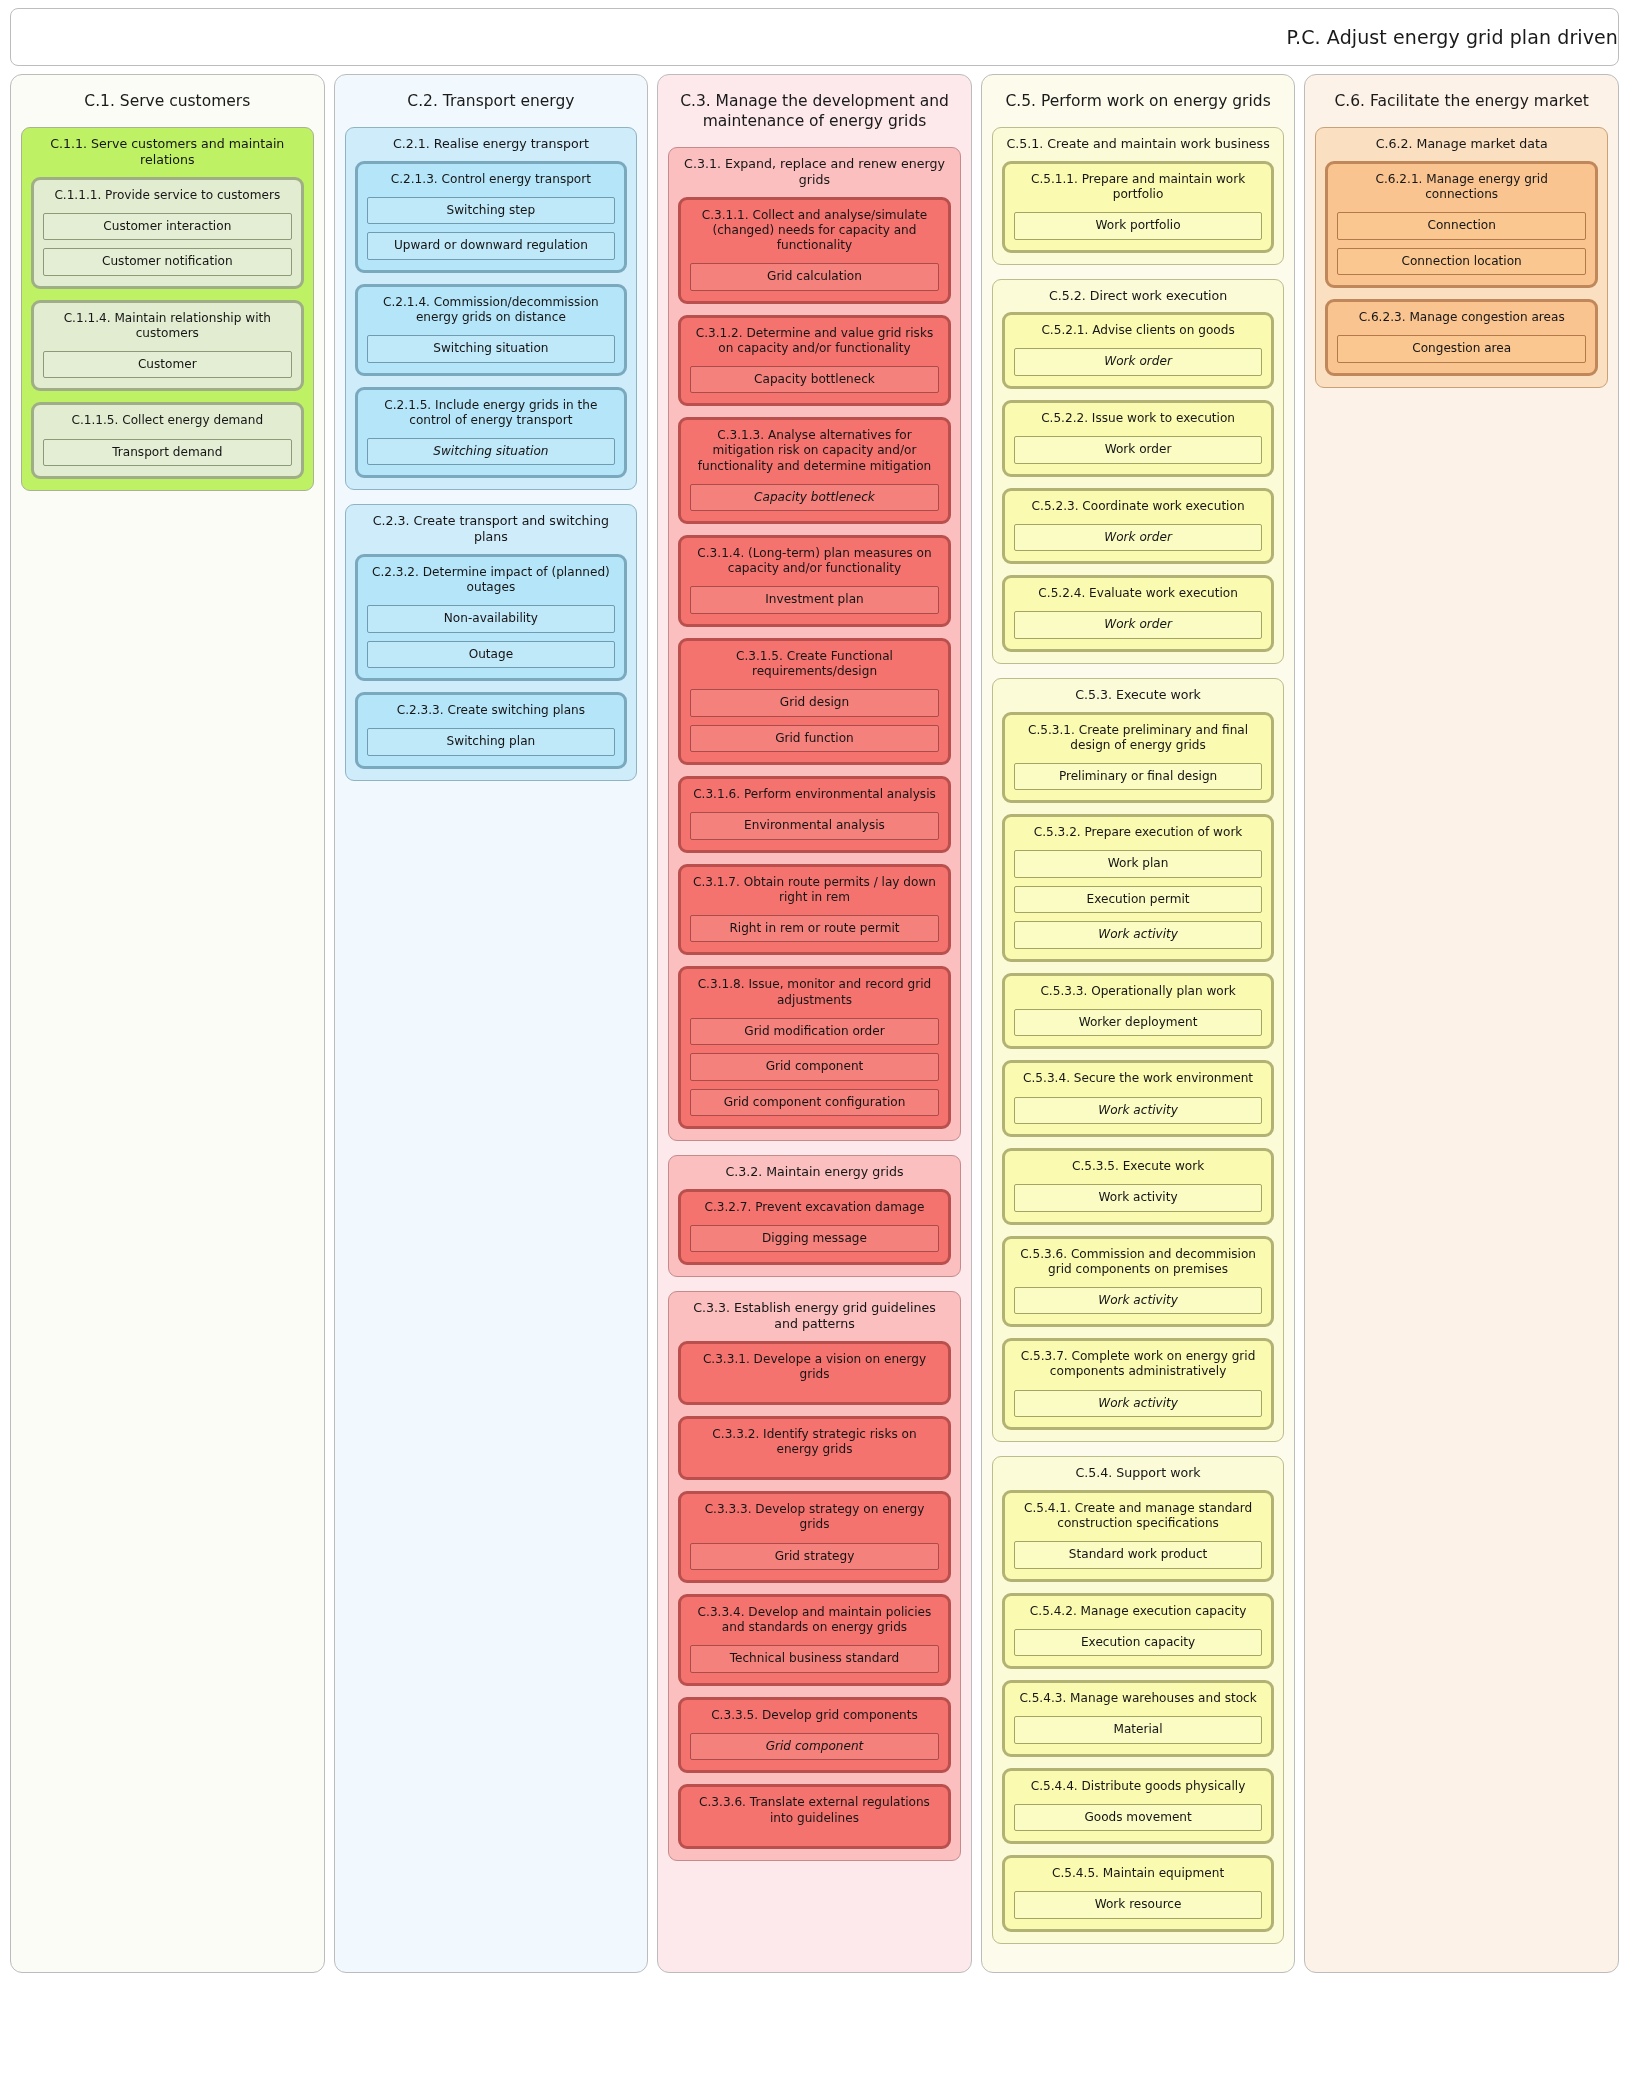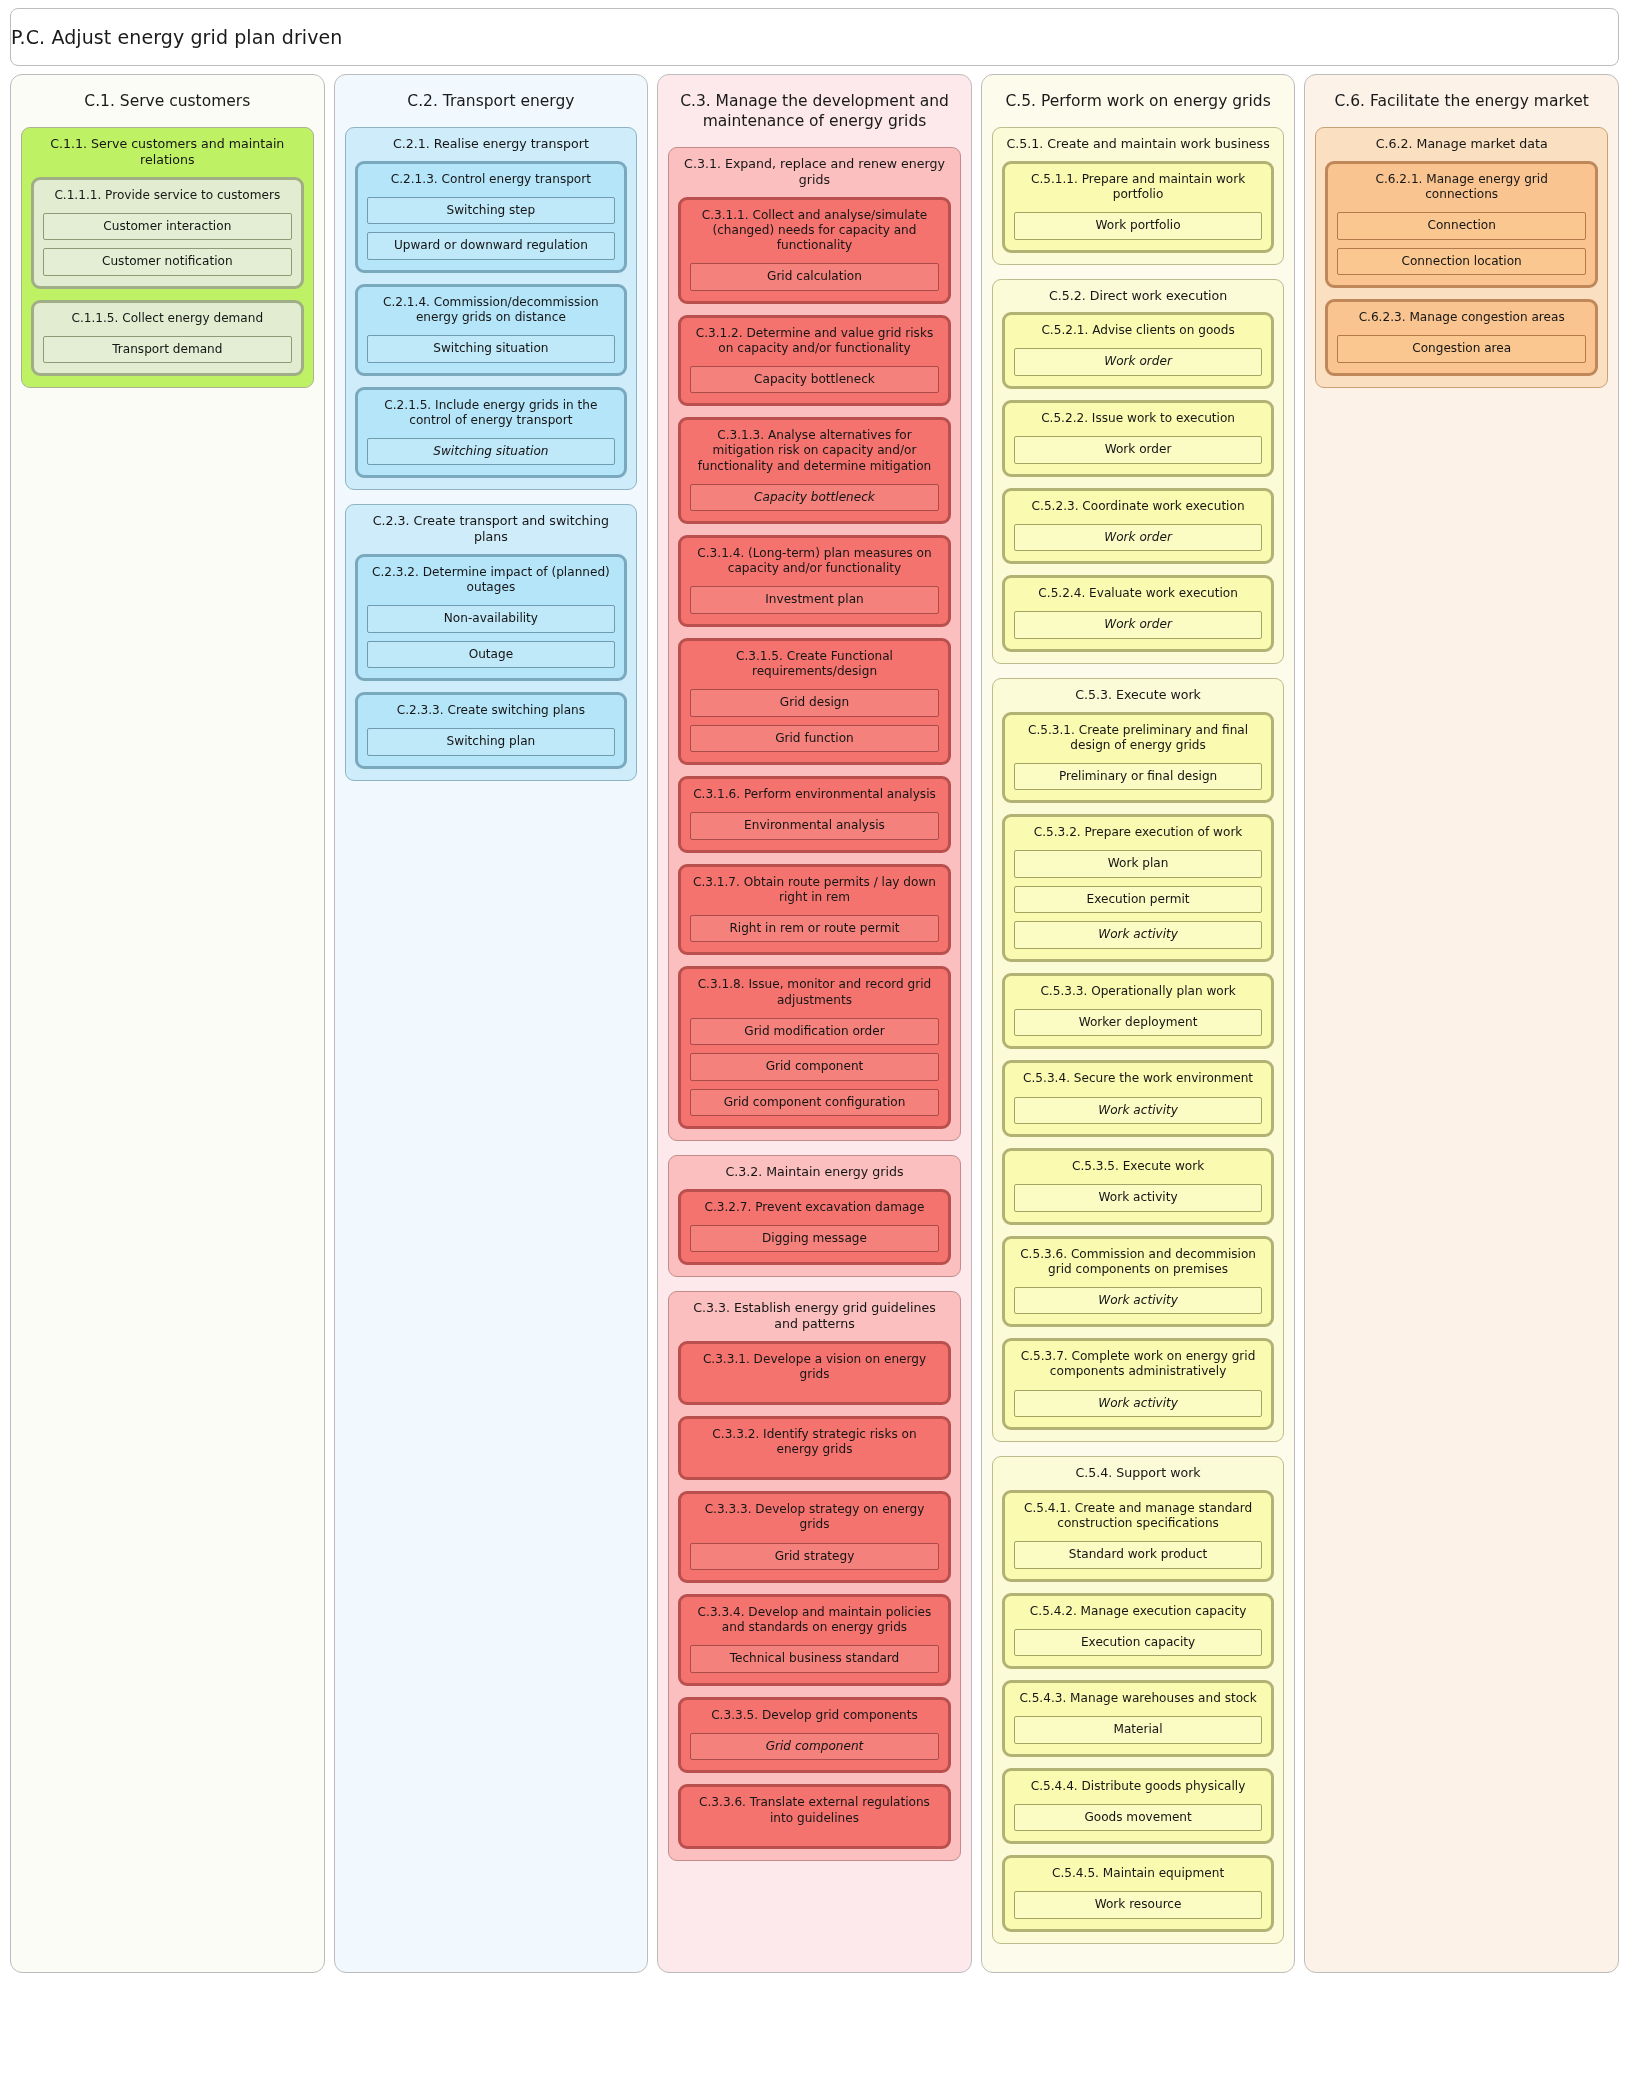--- a/index.html
+++ b/index.html
@@ -13,21 +13,21 @@
     min-height: 2097px;
     padding: 8px 10px 12px 10px;
   }
   .page-title-bar {
     border: 1px solid #bdbdbd;
     border-radius: 8px;
     background: #ffffff;
     height: 58px;
     display: flex;
     align-items: center;
-    justify-content: flex-start;
+    justify-content: flex-end;
     margin-bottom: 8px;
   }
   .page-title-bar .title {
     font-size: 19px;
     color: #1a1a1a;
     letter-spacing: .1px;
   }
 
   .columns {
     display: flex;
@@ -142,20 +142,24 @@
     <div class="column c1">
       <div class="col-title">C.1. Serve customers</div>
       <div class="group">
         <div class="grp-title">C.1.1. Serve customers and maintain relations</div>
         <div class="sub">
           <div class="sub-title">C.1.1.1. Provide service to customers</div>
           <div class="obj">Customer interaction</div>
           <div class="obj">Customer notification</div>
         </div>
         <div class="sub">
+          <div class="sub-title">C.1.1.4. Maintain relationship with customers</div>
+          <div class="obj">Customer</div>
+        </div>
+        <div class="sub">
           <div class="sub-title">C.1.1.5. Collect energy demand</div>
           <div class="obj">Transport demand</div>
         </div>
       </div>
     </div>
     <div class="column c2">
       <div class="col-title">C.2. Transport energy</div>
       <div class="group">
         <div class="grp-title">C.2.1. Realise energy transport</div>
         <div class="sub">

